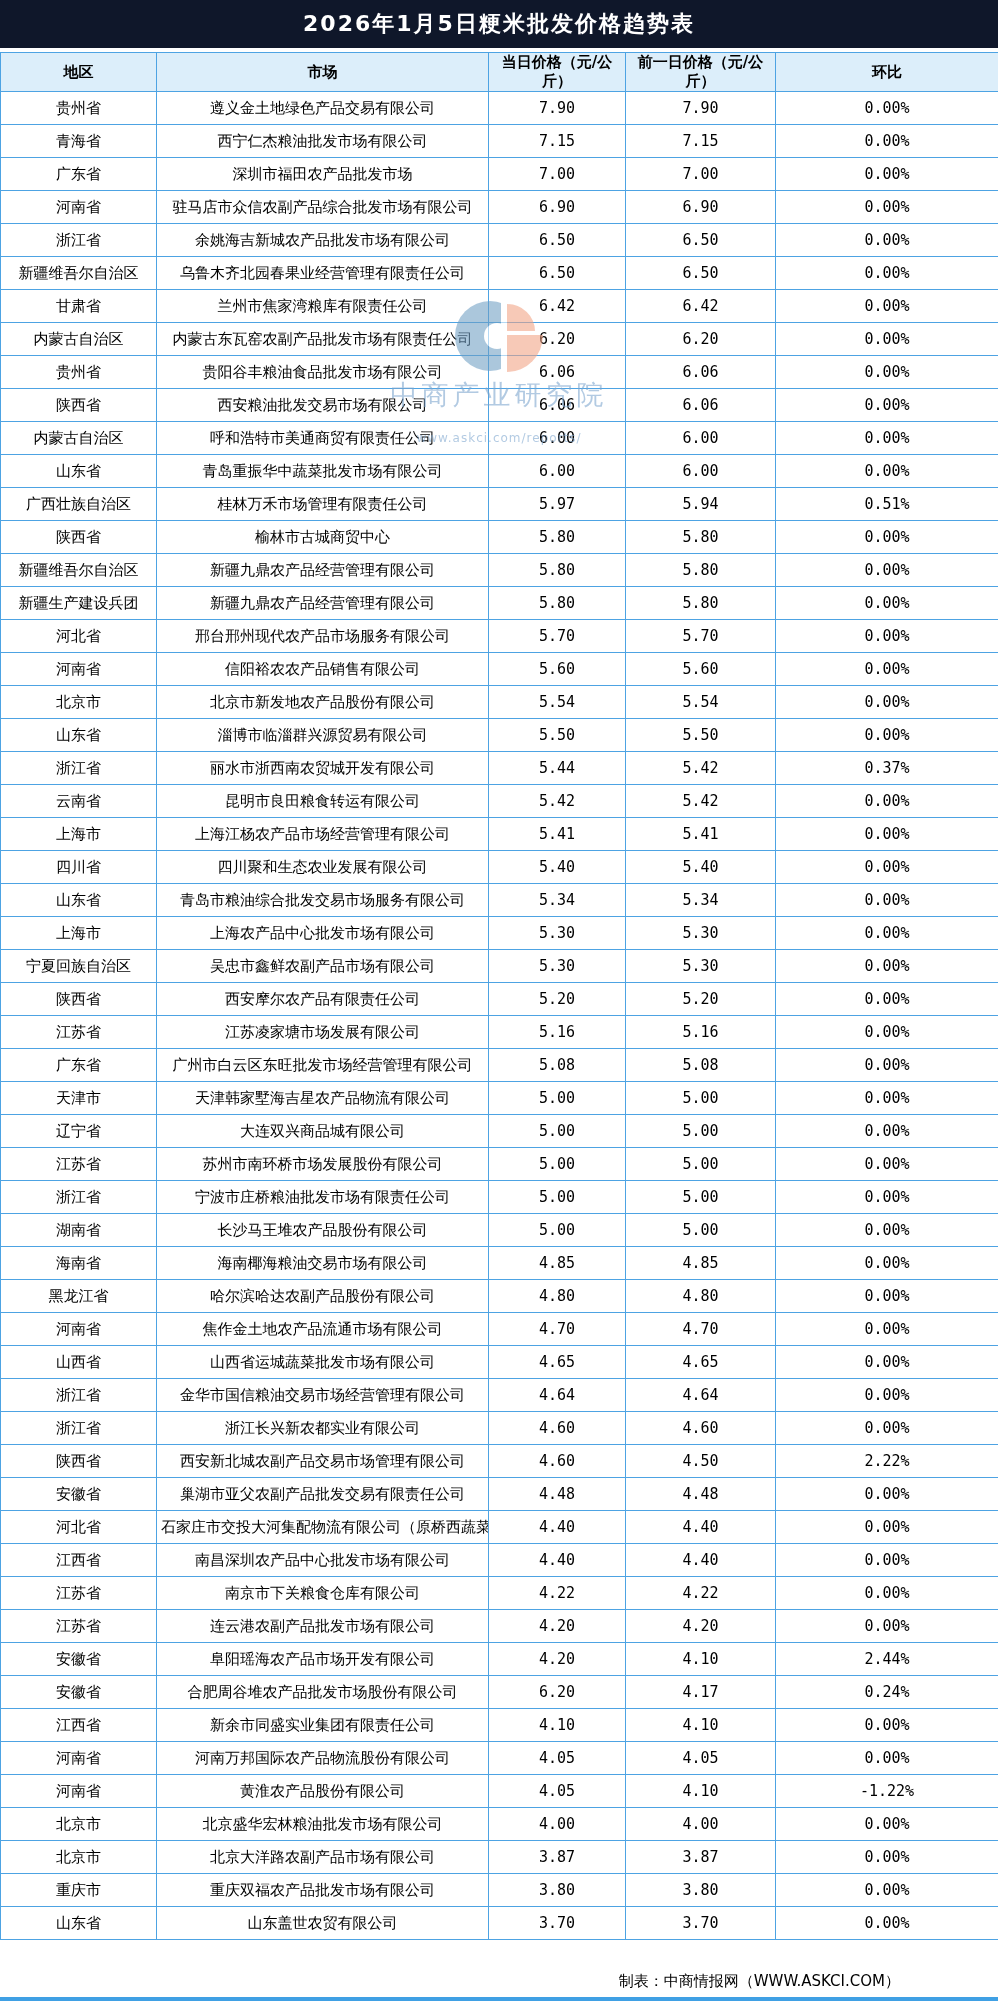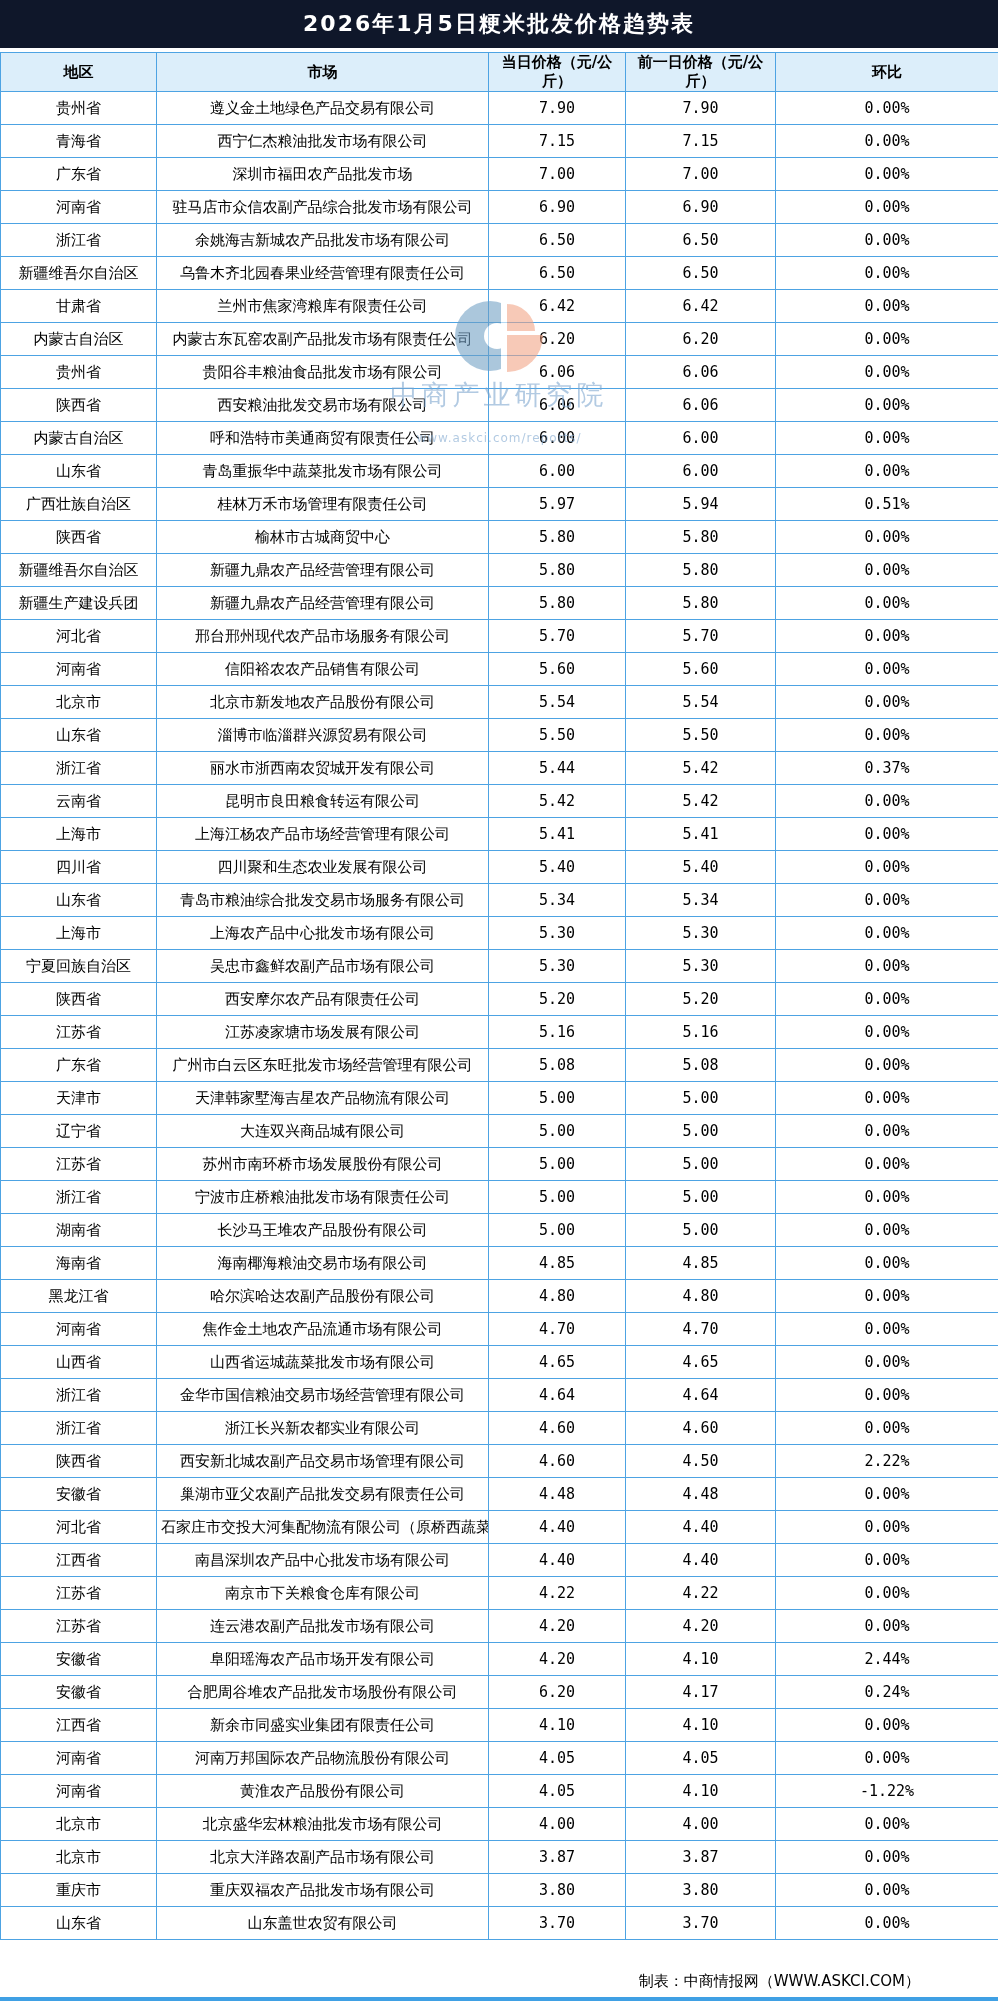--- a/index.html
+++ b/index.html
@@ -46,21 +46,21 @@
   .price-table tr { height: 33px; }
   .price-table td.num {
     font-family: "DejaVu Sans Mono", "Liberation Mono", monospace;
     font-size: 15px;
   }
   .footer {
     position: absolute; top: 1966px; left: 0;
     width: 998px; height: 31px;
     line-height: 30px;
     text-align: right;
-    padding-right: 78px;
+    padding-right: 98px;
     font-size: 15px;
     color: #000;
     background: #ffffff;
   }
   .bottom-bar {
     position: absolute; left: 0; bottom: 0;
     width: 998px; height: 4px;
     background: #3FA0E4;
   }
   

